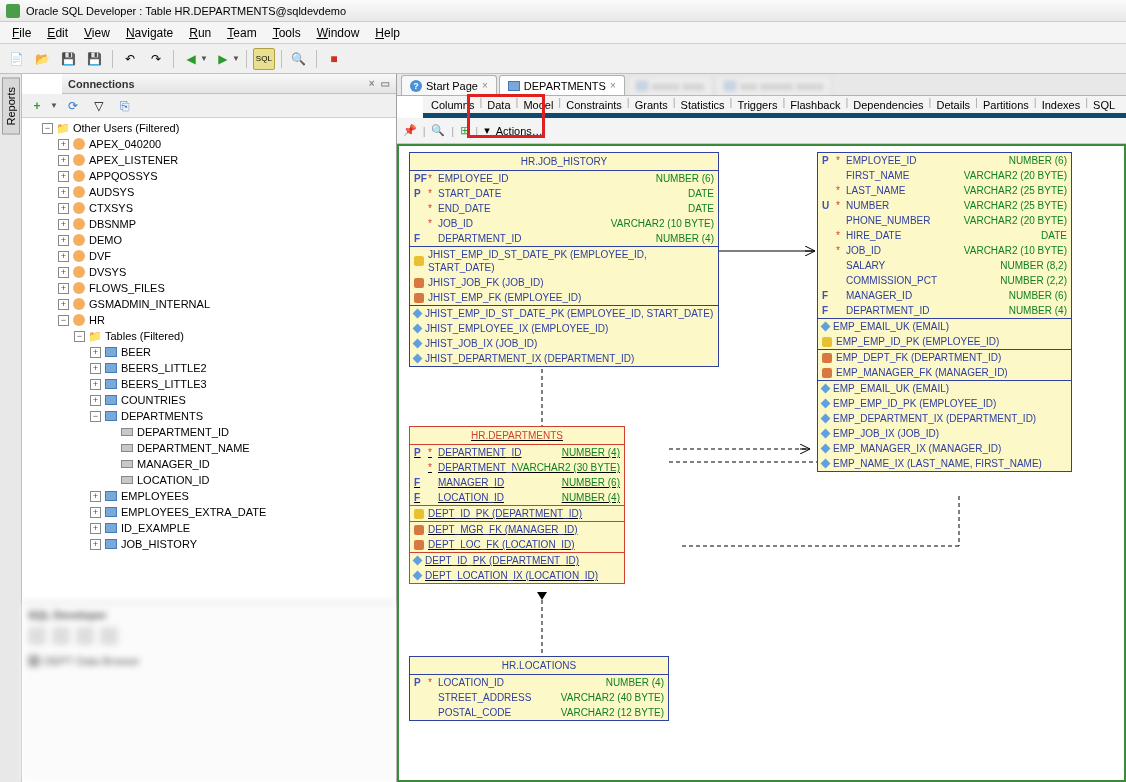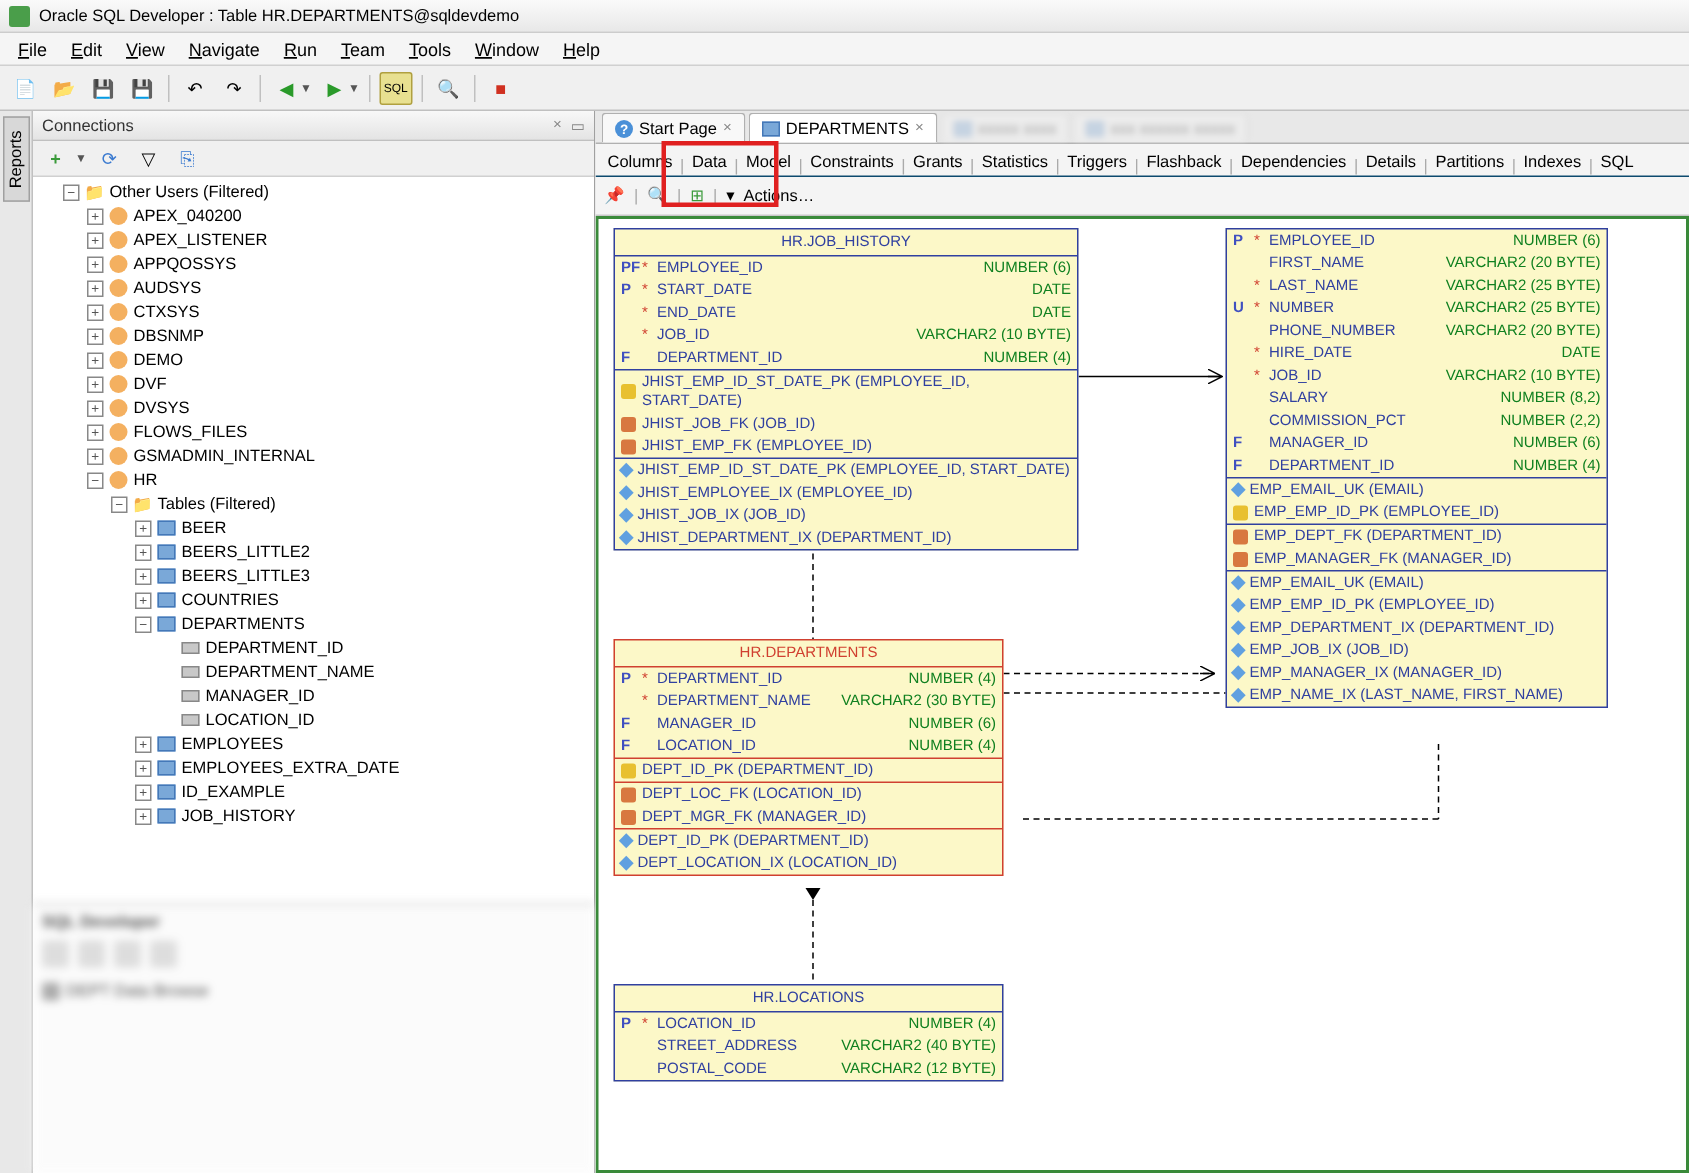--- a/index.html
+++ b/index.html
@@ -17,21 +17,21 @@
 .tb-sep { width: 1px; height: 18px; background: #c0c0c0; margin: 0 2px; }
 .tb-dropdown { display: flex; align-items: center; }
 .tb-caret { font-size: 8px; color: #555; margin-left: -2px; }
 
 .main { display: flex; height: calc(782px - 74px); }
 
 .leftbar { width: 22px; background: #e8e8e8; border-right: 1px solid #c0c0c0; display: flex; flex-direction: column; align-items: center; }
 .leftbar-tab { writing-mode: vertical-rl; transform: rotate(180deg); font-size: 11px; padding: 8px 2px; background: #d8d8d8; border: 1px solid #a0a0a0; margin-top: 4px; cursor: default; }
 
 .sidebar { width: 375px; background: #fff; border-right: 1px solid #a0a0a0; display: flex; flex-direction: column; }
-.panel-header { height: 20px; background: linear-gradient(#f8f8f8,#e4e4e4); border-bottom: 1px solid #c0c0c0; display: flex; align-items: center; padding: 0 6px; font-size: 11px; font-weight: normal; color: #333; }
+.panel-header { height: 20px; background: linear-gradient(#f8f8f8,#e4e4e4); border-bottom: 1px solid #c0c0c0; display: flex; align-items: center; padding: 0 6px; font-size: 11px; font-weight: bold; color: #333; margin-left: 40px; }
 .panel-header .x { margin-left: auto; color: #888; font-size: 10px; }
 .panel-tb { height: 24px; background: #f0f0f0; border-bottom: 1px solid #d0d0d0; display: flex; align-items: center; padding: 0 4px; gap: 4px; }
 .tree { flex: 1; overflow: auto; font-size: 11px; padding: 2px 0; background: #fff; }
 .tree-node { display: flex; align-items: center; height: 16px; white-space: nowrap; padding-right: 4px; }
 .tree-toggle { width: 11px; height: 11px; border: 1px solid #888; display: flex; align-items: center; justify-content: center; font-size: 9px; line-height: 1; margin-right: 3px; color: #555; background: #fff; }
 .tree-spacer { width: 11px; height: 11px; margin-right: 3px; }
 .tree-icon { width: 14px; height: 14px; margin-right: 3px; display: inline-flex; align-items: center; justify-content: center; font-size: 11px; }
 .icon-user { background: #f4b060; border-radius: 50%; width: 12px; height: 12px; }
 .icon-folder { color: #d4a030; }
 .icon-table { background: #7aa8d8; width: 12px; height: 10px; border: 1px solid #4478b8; }
@@ -45,21 +45,21 @@
 
 .work { flex: 1; background: #fff; display: flex; flex-direction: column; overflow: hidden; position: relative; }
 .tabrow { height: 22px; background: #e8e8e8; border-bottom: 1px solid #b0b0b0; display: flex; align-items: flex-end; padding: 0 4px; gap: 2px; font-size: 11px; }
 .tab { height: 20px; padding: 0 8px; background: #f8f8f8; border: 1px solid #b0b0b0; border-bottom: none; border-radius: 3px 3px 0 0; display: flex; align-items: center; gap: 4px; }
 .tab.active { background: #fff; }
 .tab-ghost { opacity: 0.3; filter: blur(2px); }
 .tab .help-ic { width: 12px; height: 12px; background: #4a90d8; color: #fff; border-radius: 50%; display: flex; align-items: center; justify-content: center; font-size: 9px; font-weight: bold; }
 .tab .table-ic { width: 12px; height: 10px; background: #7aa8d8; border: 1px solid #4478b8; }
 .tab .close { color: #888; font-size: 10px; }
 
-.subtabs { height: 22px; background: #f4f4f4; border-bottom: 1px solid #0c4a6e; display: flex; align-items: flex-end; font-size: 11px; padding: 0 4px; position: relative; }
+.subtabs { height: 22px; background: #f4f4f4; border-bottom: 5px solid #0c4a6e; display: flex; align-items: flex-start; font-size: 11px; padding: 0 4px; position: relative; margin-left: 26px; }
 .subtabs span { padding: 3px 4px; cursor: default; }
 .subtabs .sep { color: #aaa; padding: 0 1px; }
 .highlight-box { position: absolute; border: 3px solid #e02020; pointer-events: none; }
 
 .tab-toolbar { height: 26px; background: #f4f4f4; border-bottom: 1px solid #c8c8c8; display: flex; align-items: center; padding: 0 6px; gap: 6px; font-size: 11px; }
 .tab-toolbar .pin { color: #d04030; }
 .tab-toolbar .sep2 { color: #aaa; }
 
 .diagram { flex: 1; position: relative; background: #fff; border: 2px solid #3a8a3a; overflow: hidden; }
 .entity { position: absolute; background: #fcf8c8; border: 1px solid #3040a0; font-size: 10px; }
@@ -550,21 +550,21 @@
           </div>
           <div class="entity-section">
             <div class="ent-idx"><span class="idx-icon idx-ix"></span>EMP_EMAIL_UK (EMAIL)</div>
             <div class="ent-idx"><span class="idx-icon idx-ix"></span>EMP_EMP_ID_PK (EMPLOYEE_ID)</div>
             <div class="ent-idx"><span class="idx-icon idx-ix"></span>EMP_DEPARTMENT_IX (DEPARTMENT_ID)</div>
             <div class="ent-idx"><span class="idx-icon idx-ix"></span>EMP_JOB_IX (JOB_ID)</div>
             <div class="ent-idx"><span class="idx-icon idx-ix"></span>EMP_MANAGER_IX (MANAGER_ID)</div>
             <div class="ent-idx"><span class="idx-icon idx-ix"></span>EMP_NAME_IX (LAST_NAME, FIRST_NAME)</div>
           </div>
         </div>
-        <div class="entity selected" style="left: 10px; top: 280px; width: 260px;">
+        <div class="entity selected" style="left: 10px; top: 280px; width: 216px; text-decoration: underline;">
           <div class="entity-title">HR.DEPARTMENTS</div>
           <div class="ent-row">
             <span class="ent-flag">P</span>
             <span class="ent-ast">*</span>
             <span class="ent-name">DEPARTMENT_ID</span>
             <span class="ent-type">NUMBER (4)</span>
           </div>
           <div class="ent-row">
             <span class="ent-flag"></span>
             <span class="ent-ast">*</span>
@@ -580,22 +580,22 @@
           <div class="ent-row">
             <span class="ent-flag">F</span>
             <span class="ent-ast"></span>
             <span class="ent-name">LOCATION_ID</span>
             <span class="ent-type">NUMBER (4)</span>
           </div>
           <div class="entity-section">
             <div class="ent-idx"><span class="idx-icon idx-pk"></span>DEPT_ID_PK (DEPARTMENT_ID)</div>
           </div>
           <div class="entity-section">
+            <div class="ent-idx"><span class="idx-icon idx-fk"></span>DEPT_MGR_FK (MANAGER_ID)</div>
             <div class="ent-idx"><span class="idx-icon idx-fk"></span>DEPT_LOC_FK (LOCATION_ID)</div>
-            <div class="ent-idx"><span class="idx-icon idx-fk"></span>DEPT_MGR_FK (MANAGER_ID)</div>
           </div>
           <div class="entity-section">
             <div class="ent-idx"><span class="idx-icon idx-ix"></span>DEPT_ID_PK (DEPARTMENT_ID)</div>
             <div class="ent-idx"><span class="idx-icon idx-ix"></span>DEPT_LOCATION_IX (LOCATION_ID)</div>
           </div>
         </div>
         <div class="entity" style="left: 10px; top: 510px; width: 260px;">
           <div class="entity-title">HR.LOCATIONS</div>
           <div class="ent-row">
             <span class="ent-flag">P</span>

